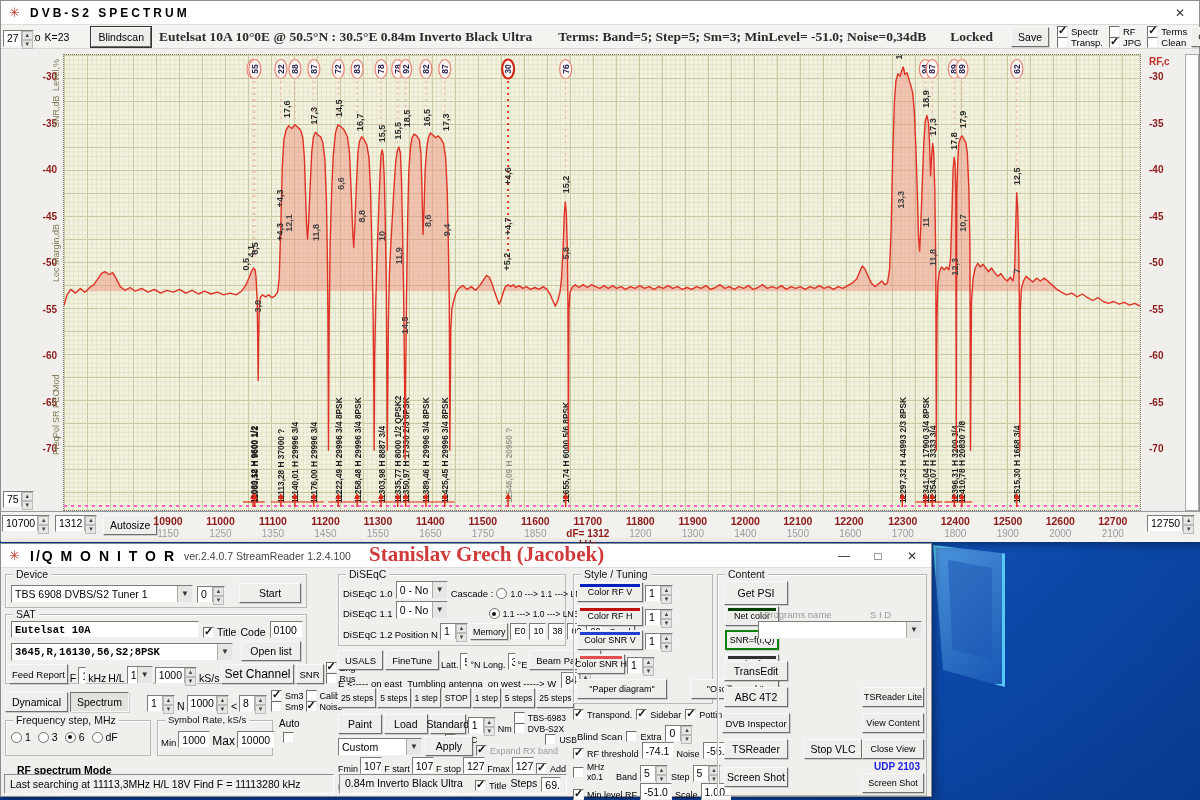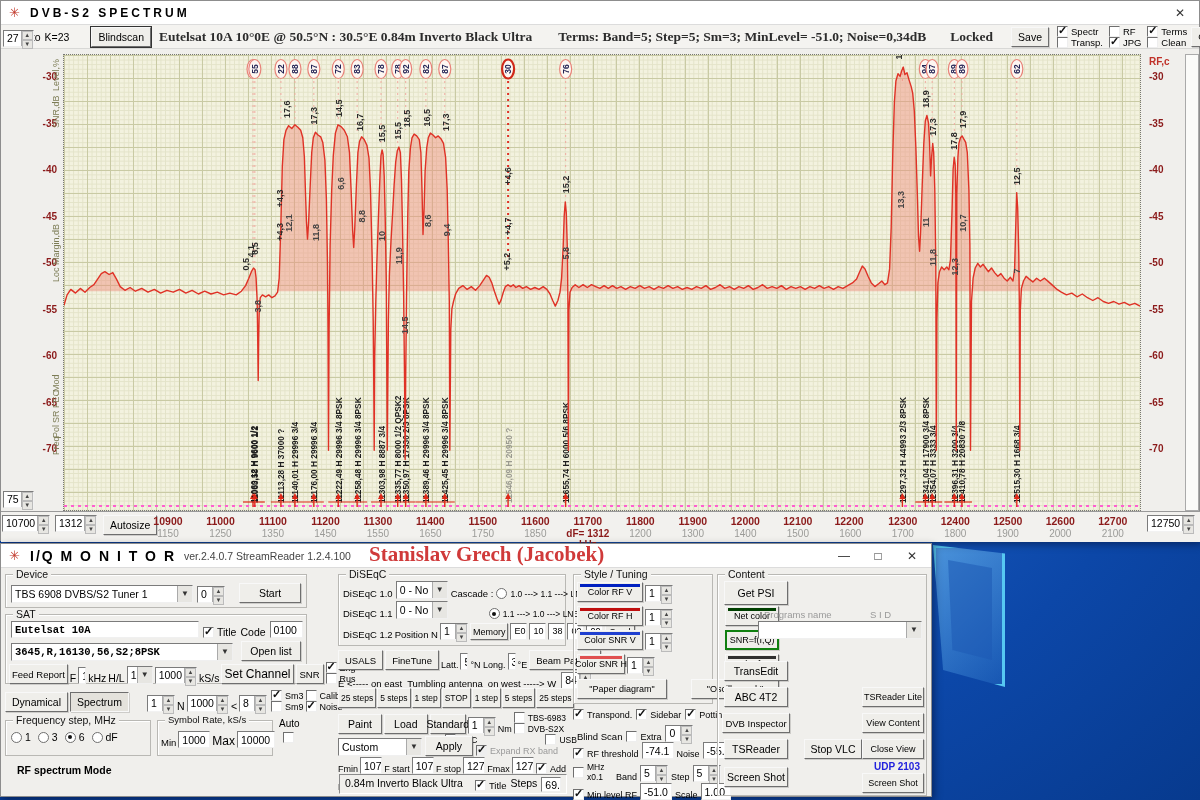--- a/index.html
+++ b/index.html
@@ -591,20 +591,21 @@
         <span class="fld" style="width:38px">10000</span>
       </div>
     </div>
     <div style="position:absolute;left:278px;top:174px;font-size:10px">Auto</div>
     <label class="cb" style="position:absolute;left:282px;top:188px">
         <span class="box"></span>
       </label>
 
     <span class="lbl" style="position:absolute;left:16px;top:220px;font-weight:bold">RF spectrum Mode</span>
 
+    <div class="statusbar" style="left:3px;top:230px;width:330px">Last searching at 11113,3MHz  H/L  18V   Find  F = 11113280 kHz</div>
 
     <div class="grp" style="left:337px;top:30px;width:228px;height:72px">
       <span class="lg">DiSEqC</span>
       <div class="row" style="left:4px;top:6px;gap:3px">
         <span class="lbl" style="font-size:9.5px">DiSEqC 1.0</span>
         <div class="combo" style="width:52px">
             <span class="cv">0 - No</span>
             <span class="cd">▼</span>
           </div>
         <span class="lbl" style="font-size:9.5px">Cascade :</span>

